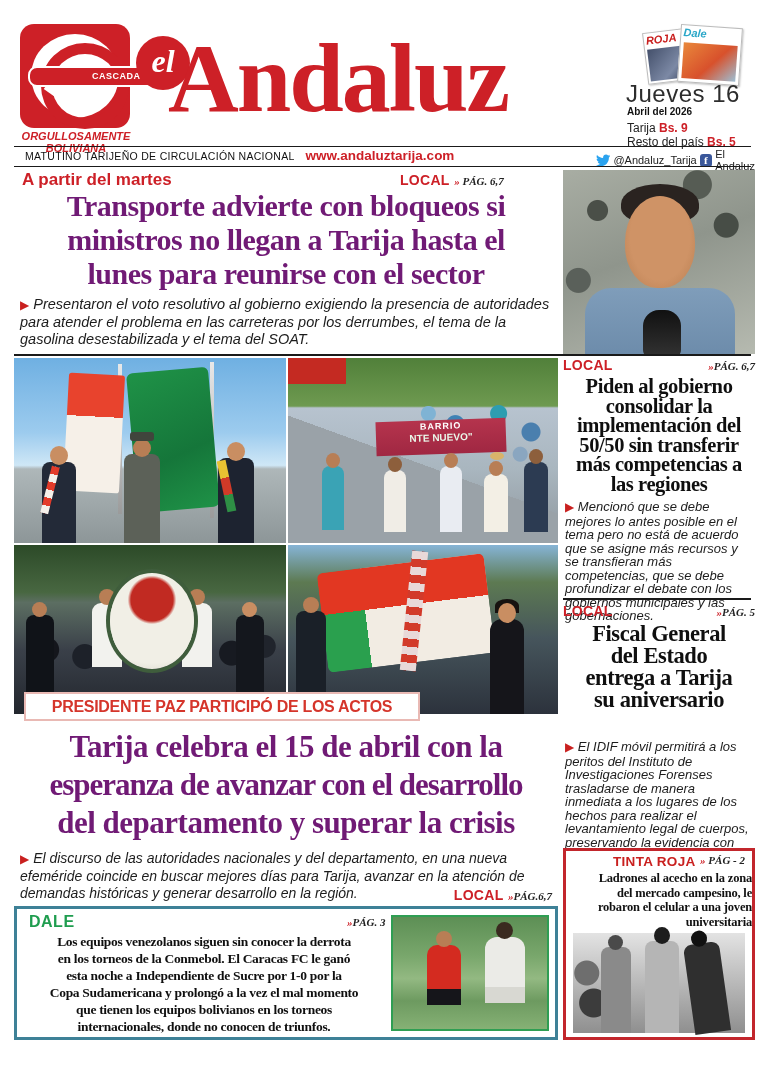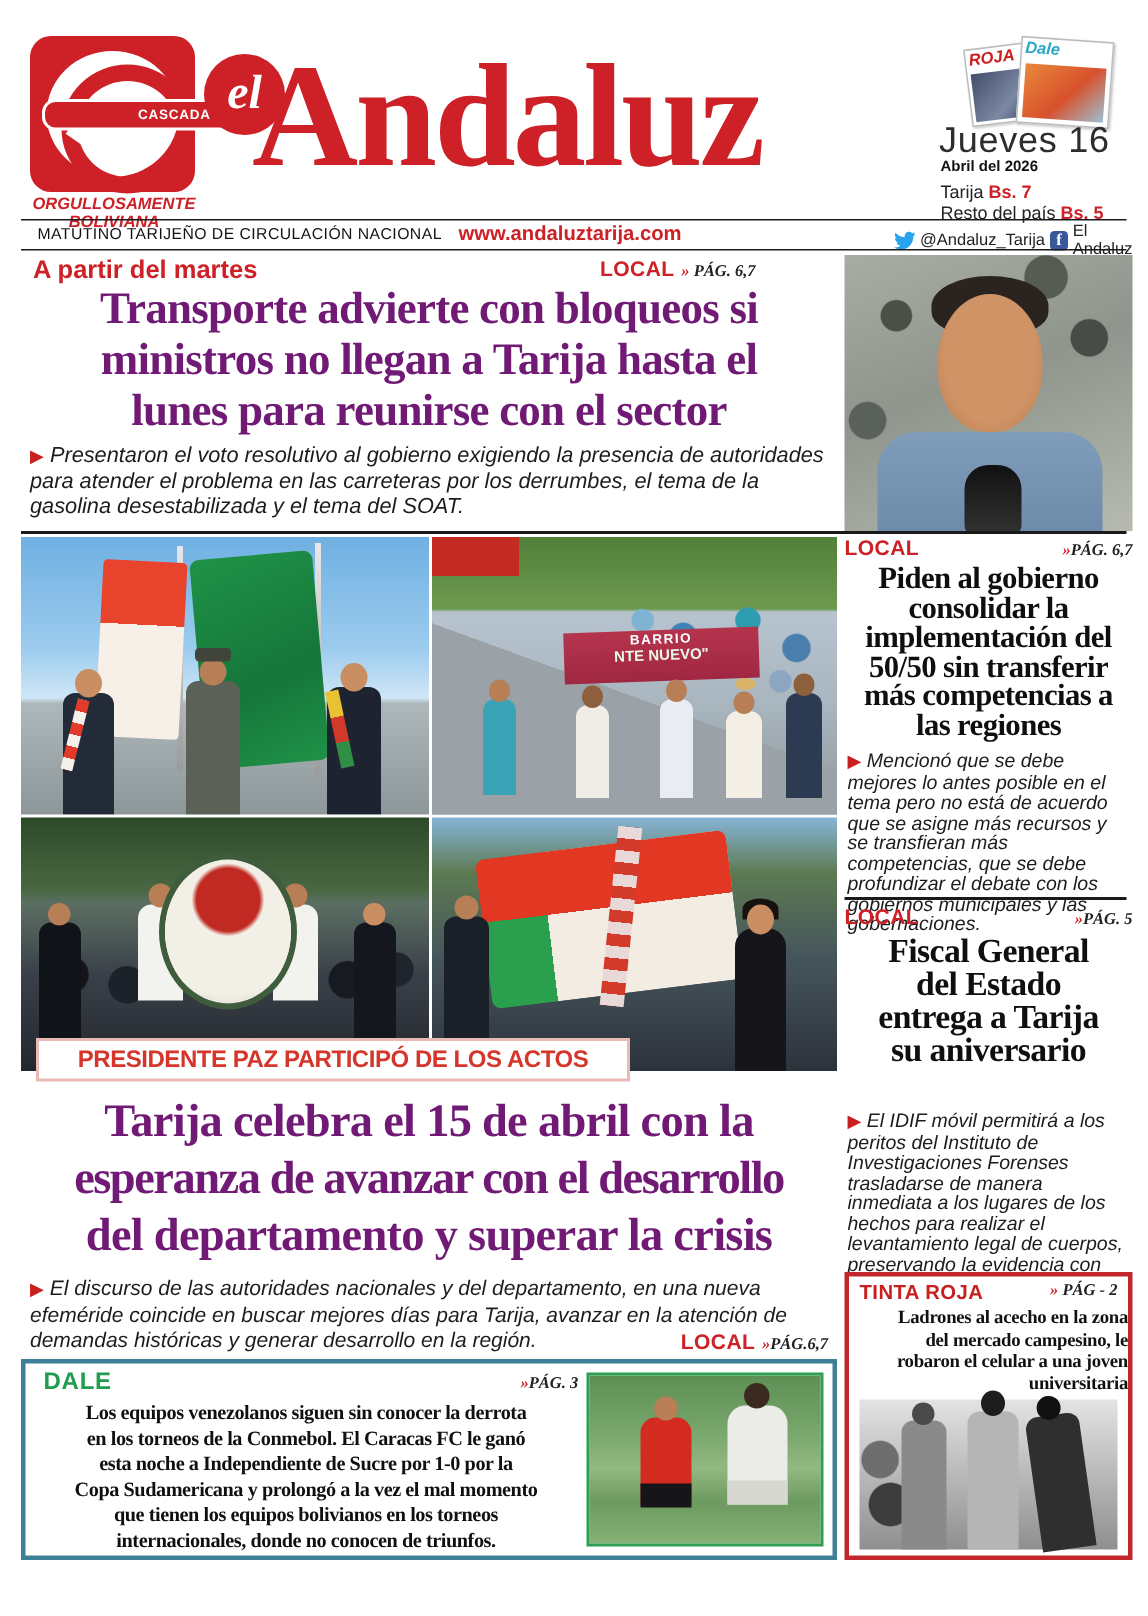--- a/index.html
+++ b/index.html
@@ -121,21 +121,21 @@
 
   
   .colhead{width:192px;display:flex;justify-content:space-between;align-items:baseline;}
   .colheadline{width:192px;text-align:center;font-weight:bold;color:#0f0f0f;}
   .c1line{font-size:20.5px;line-height:19.5px;letter-spacing:-.4px;}
   .c2line{font-size:22.5px;line-height:22px;letter-spacing:-.4px;}
   .colstand{width:188px;font-style:italic;font-size:13px;line-height:13.5px;color:#1c1c1c;}
 
   
   .tinta{left:563px;top:848px;width:192px;height:192px;border:3px solid #c2262c;background:#fff;box-sizing:border-box;}
-  .tinta-head{display:flex;justify-content:space-between;padding:3px 7px 0 7px;}
+  .tinta-head{display:flex;justify-content:space-between;padding:3px 7px 0 7px;margin-left:40px;}
   .tinta-title{font-size:13.5px;font-weight:bold;color:#c9201f;letter-spacing:.3px;}
   .tline{font-size:12.5px;line-height:14.5px;letter-spacing:-.2px;}
   .tinta-art{position:absolute;left:7px;top:82px;width:172px;height:100px;
     background:
       radial-gradient(circle at 12% 70%,#3c3c3c 0 14px,transparent 15px),
       radial-gradient(circle at 8% 40%,#6e6e6e 0 12px,transparent 13px),
       linear-gradient(180deg,#e3e3e3 0%,#bdbdbd 45%,#8f8f8f 100%);}
   .tfig{position:absolute;border-radius:8px 8px 0 0;}
 
   
@@ -179,21 +179,21 @@
     </div>
     <div class="cover cover2">
       <h5 style="color:#2ba7c8;">Dale</h5>
       <div class="ph2"></div>
     </div>
   </div>
 
   <div class="abs edition-day">Jueves 16</div>
   <div class="abs edition-date">Abril del 2026</div>
   <div class="abs edition-price" style="top:121px;">
-    <span>Tarija </span><b>Bs. 7</b>
+    <span>Tarija </span><b>Bs. 9</b>
   </div>
   <div class="abs edition-price" style="top:135px;">
     <span>Resto del país </span><b>Bs. 5</b>
   </div>
 
   <div class="abs rule" style="left:14px;top:146px;width:737px;height:1px;"></div>
   <div class="abs infobar-slogan">MATUTINO TARIJEÑO DE CIRCULACIÓN NACIONAL</div>
   <div class="abs website">www.andaluztarija.com</div>
   <div class="abs social" style="left:596px;">
     <svg width="15" height="13" viewBox="0 0 24 20">

